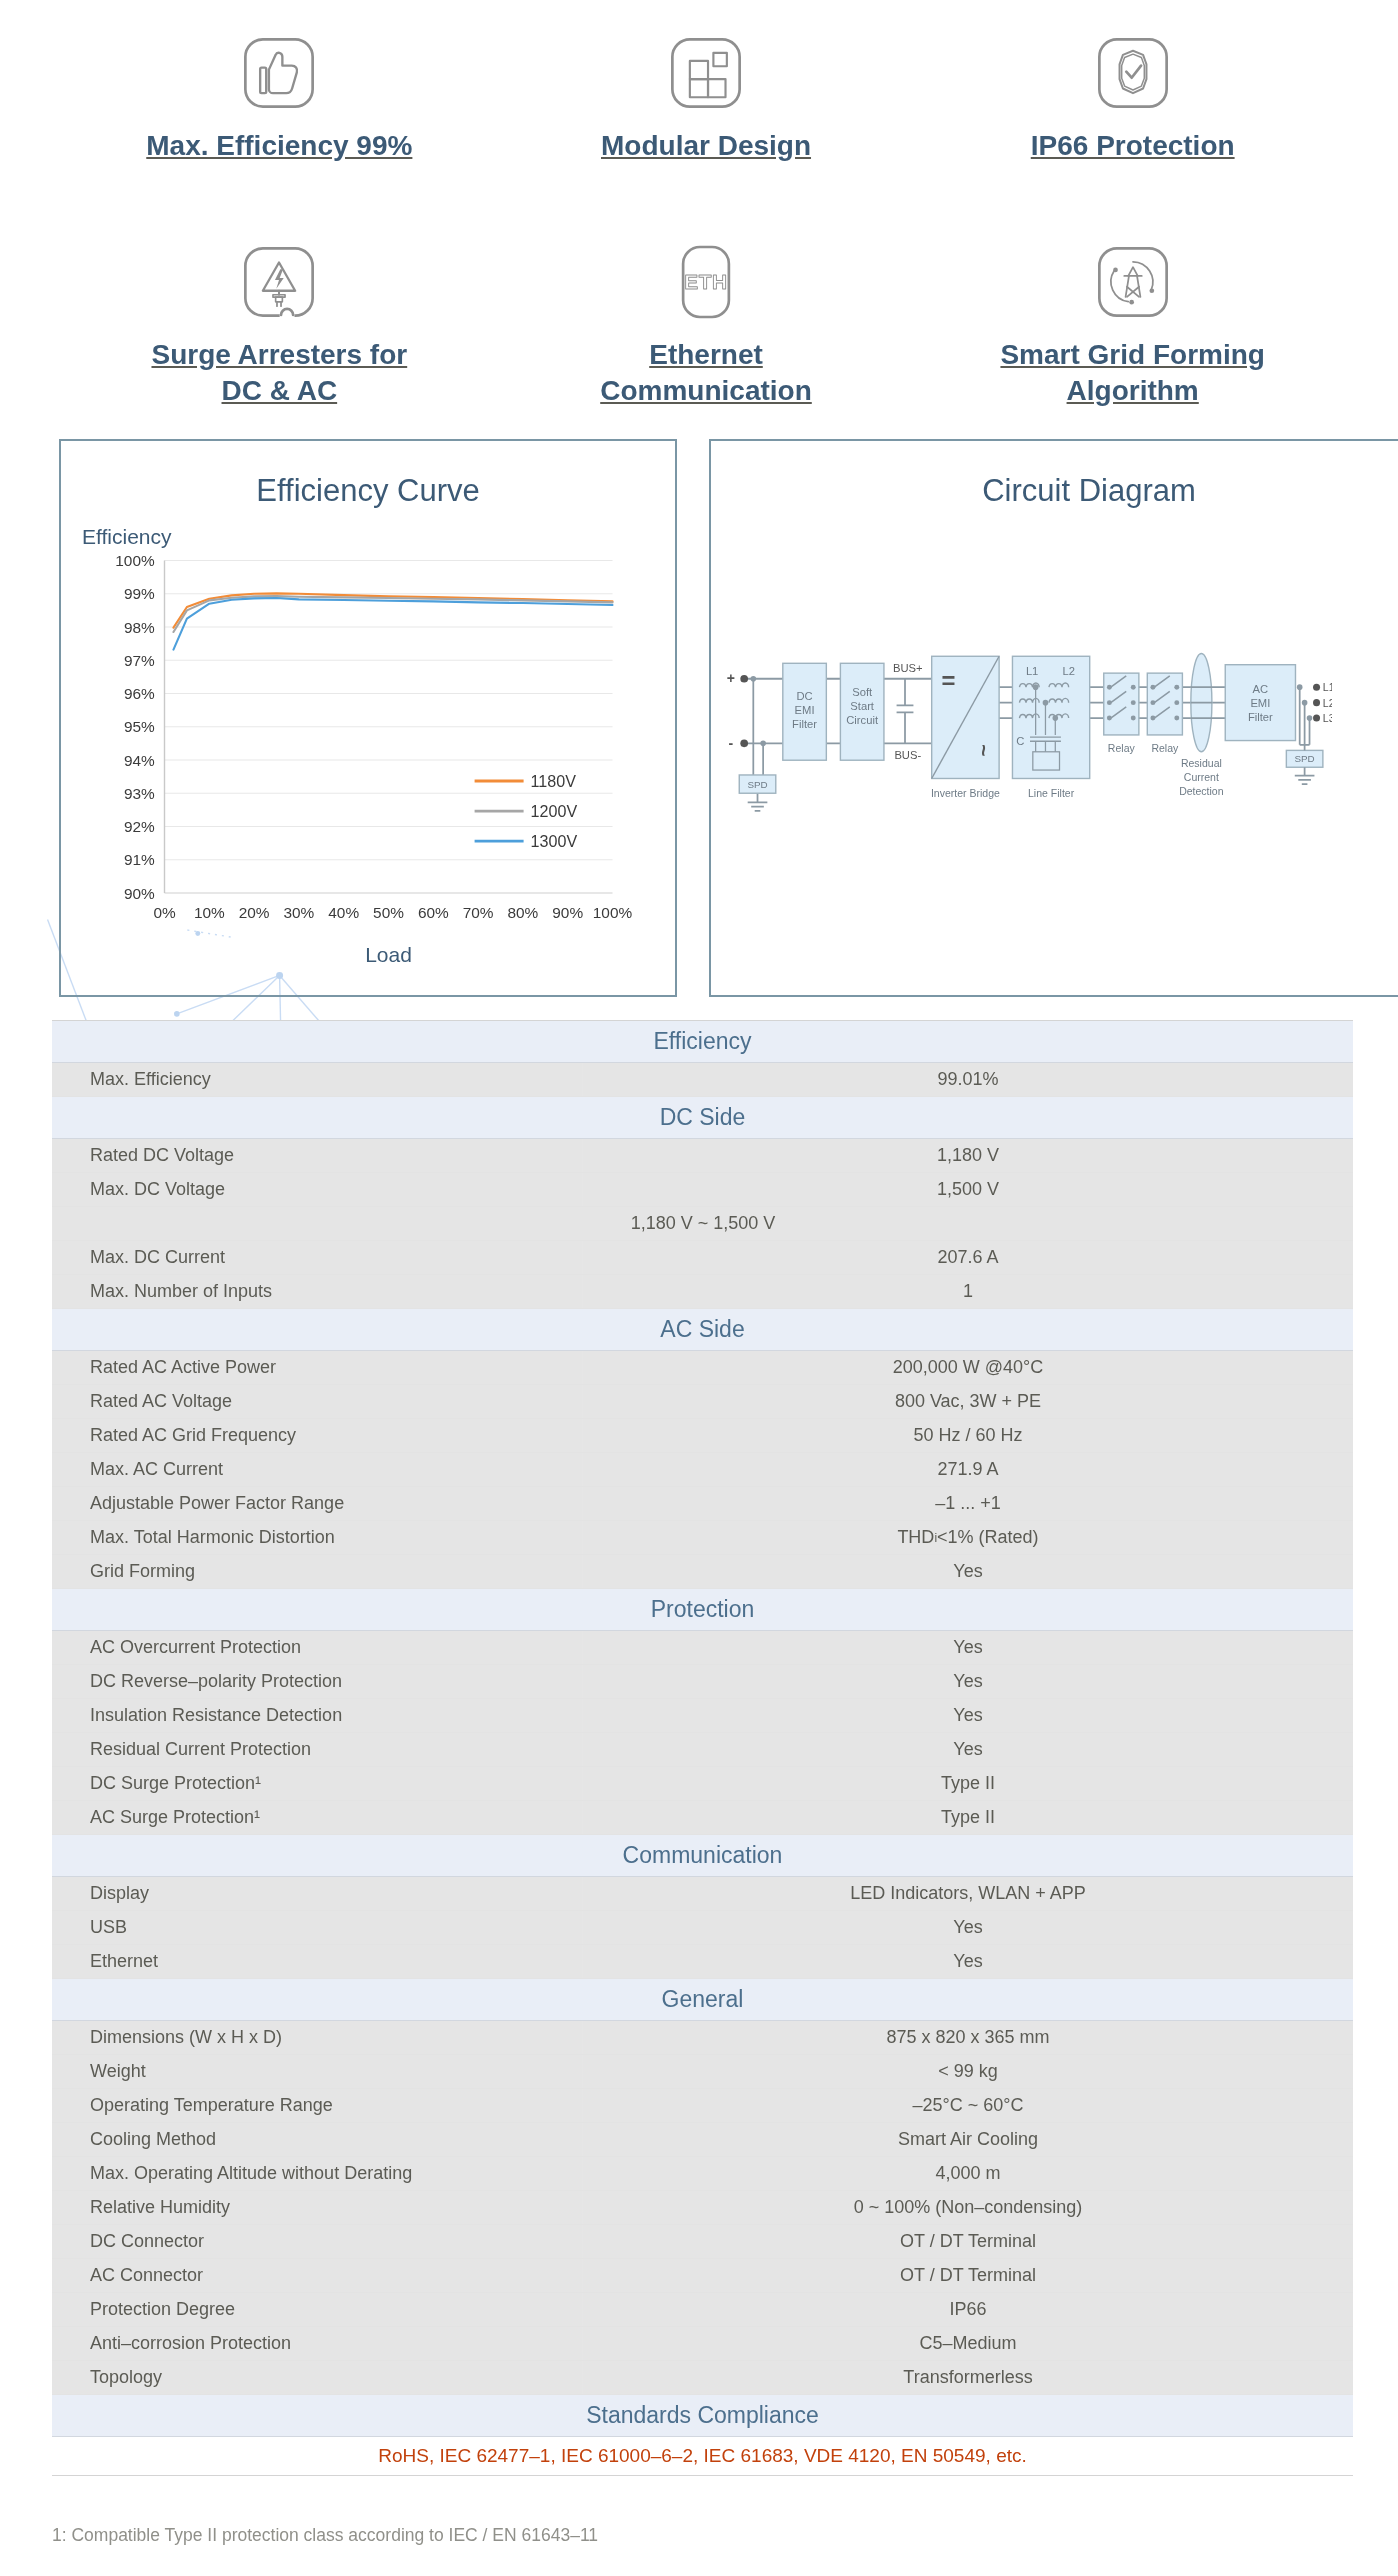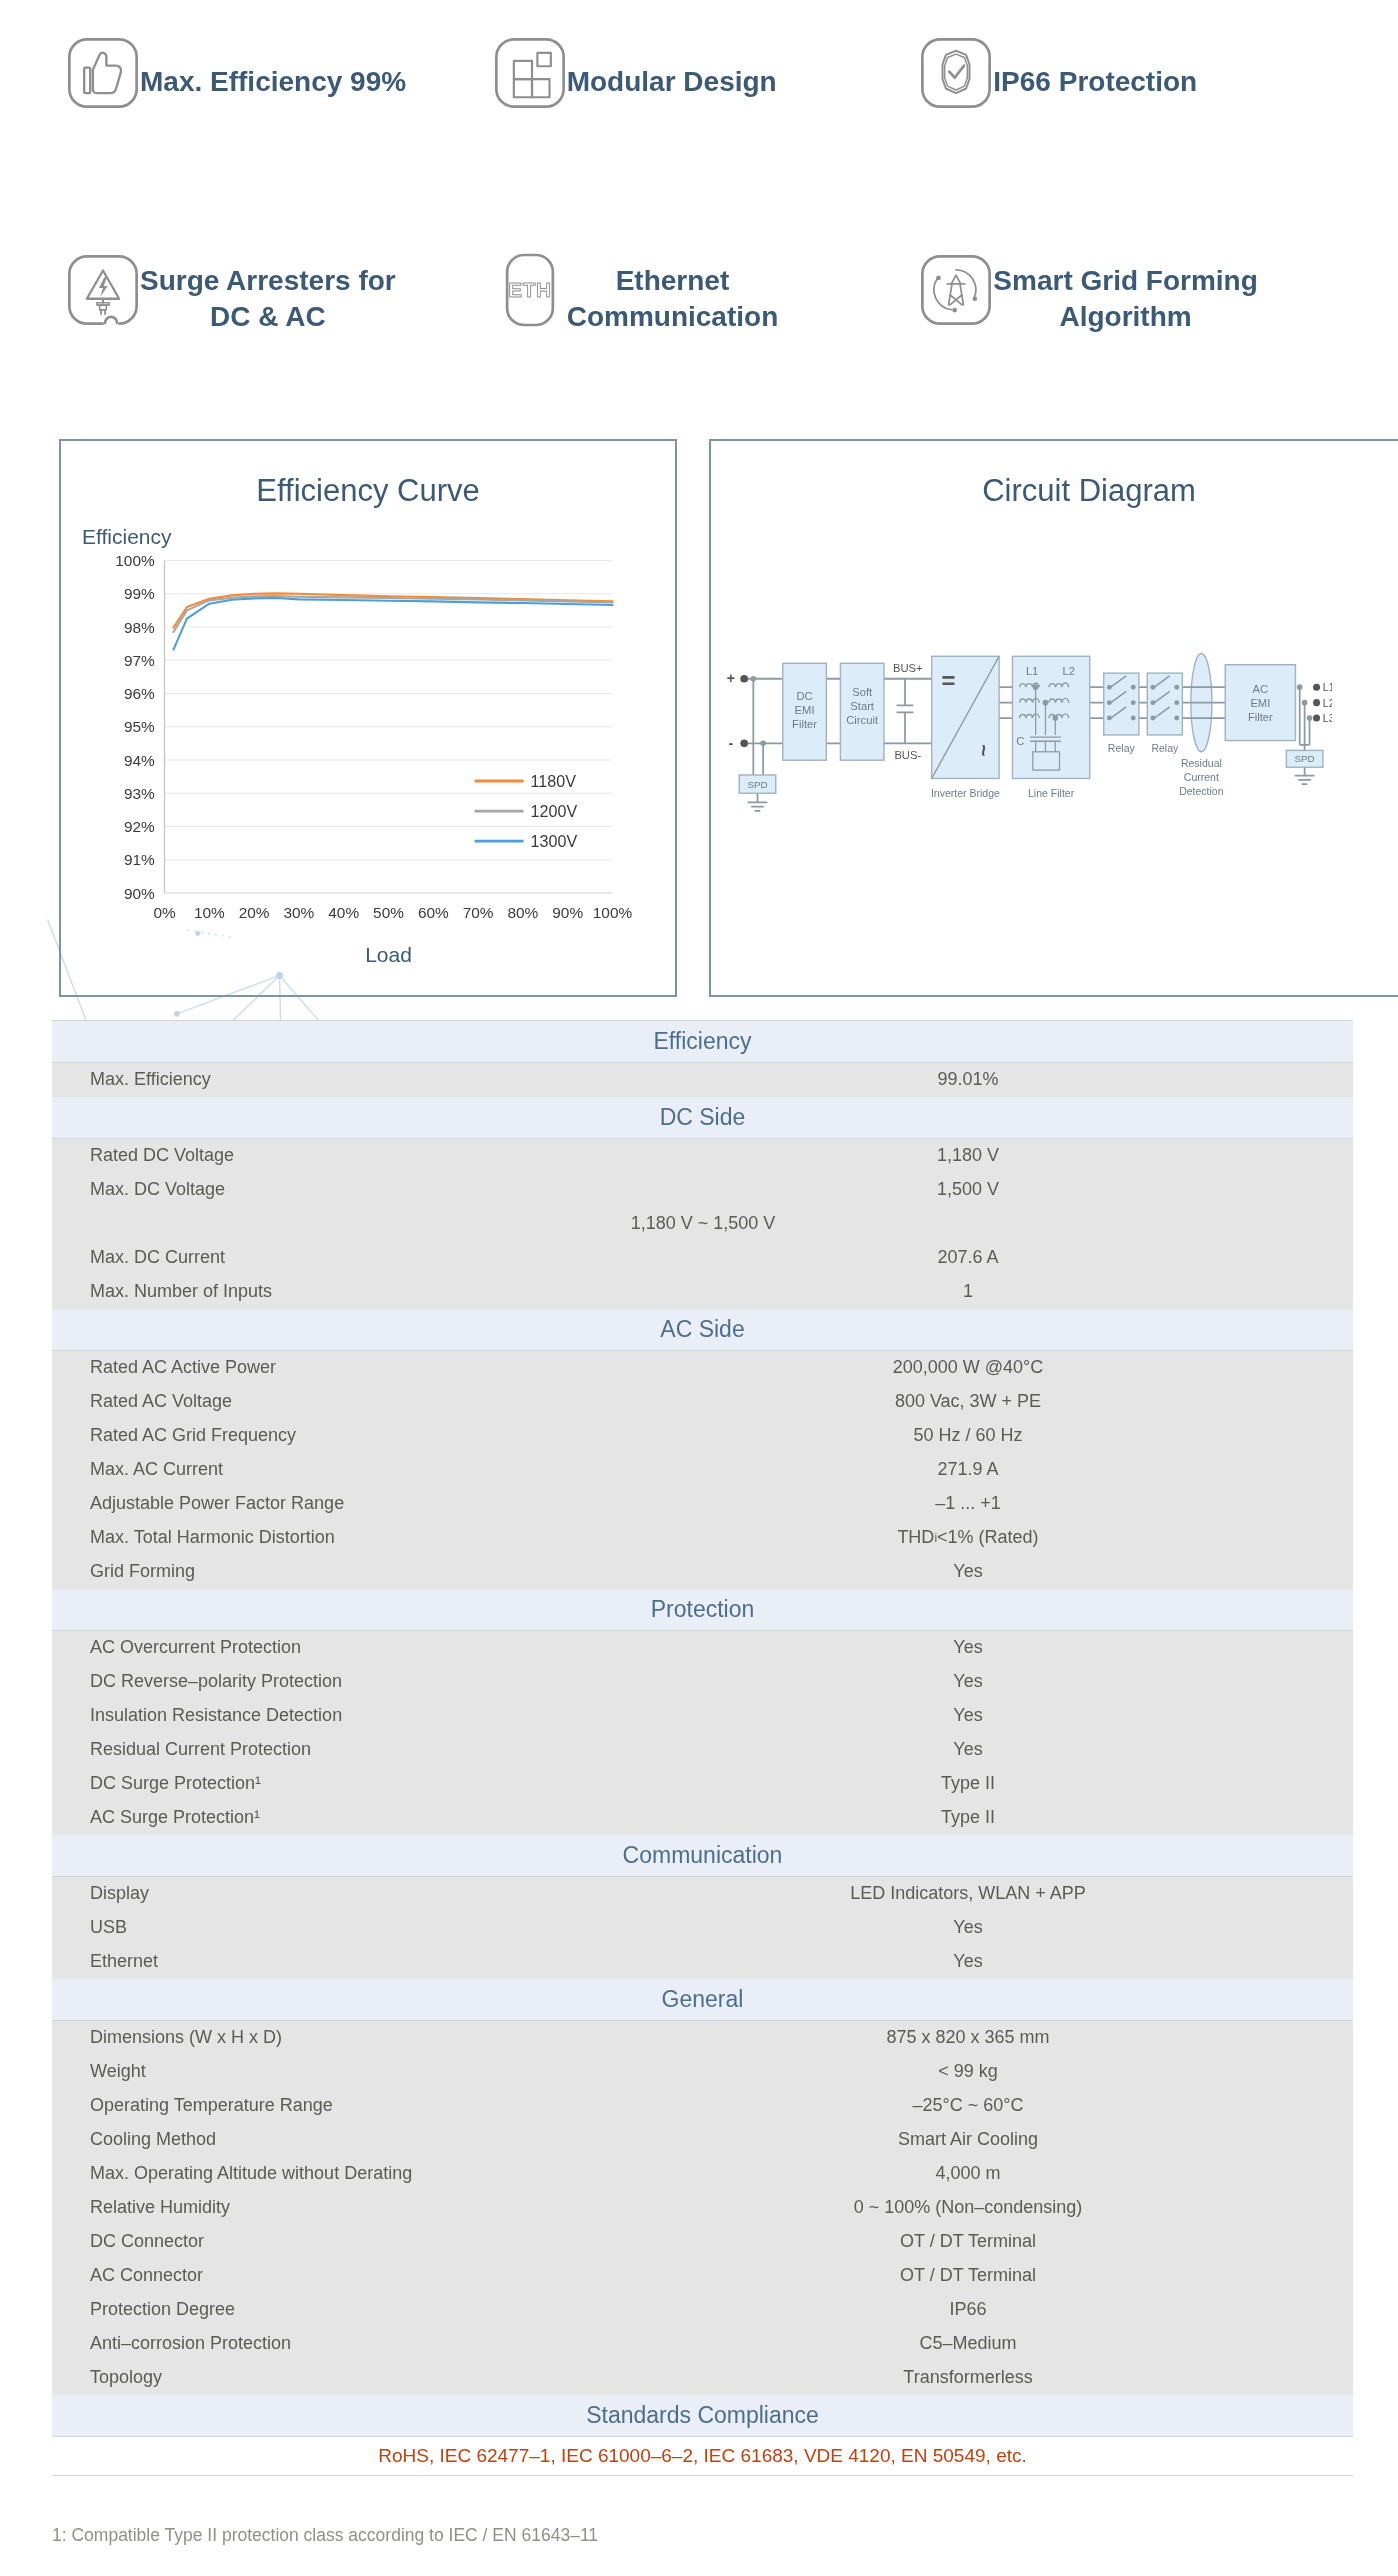--- a/index.html
+++ b/index.html
@@ -5,21 +5,21 @@
   * { box-sizing: border-box; margin: 0; padding: 0; }
   html,body { background:#ffffff; }
   body {
     width:1399px; height:2576px; position:relative; overflow:hidden;
     font-family:"Liberation Sans", sans-serif; color:#5b5b54;
   }
   
   .features-row { position:absolute; left:66px; width:1280px; display:flex; }
   #features-row1 { top:36px; }
   #features-row2 { top:245px; }
-  .feature { width:427px; display:flex; flex-direction:row; align-items:center; }
+  .feature { width:427px; display:flex; flex-direction:column; align-items:center;text-decoration:underline; }
   .ficon svg { width:74px; height:74px; display:block; }
   .flabel { margin-top:18px; font-size:28px; font-weight:bold; color:#3c5a76;
             text-align:center; line-height:1.28; }
   .flabel span { display:block; }
   
   #decor { position:absolute; left:0; top:804px; z-index:1; }
   
   .panel { position:absolute; top:439px; height:558px; border:2.8px solid #7a96a5;
            background:transparent; z-index:2; }
   #panel-efficiency { left:59px;  width:618px; }

